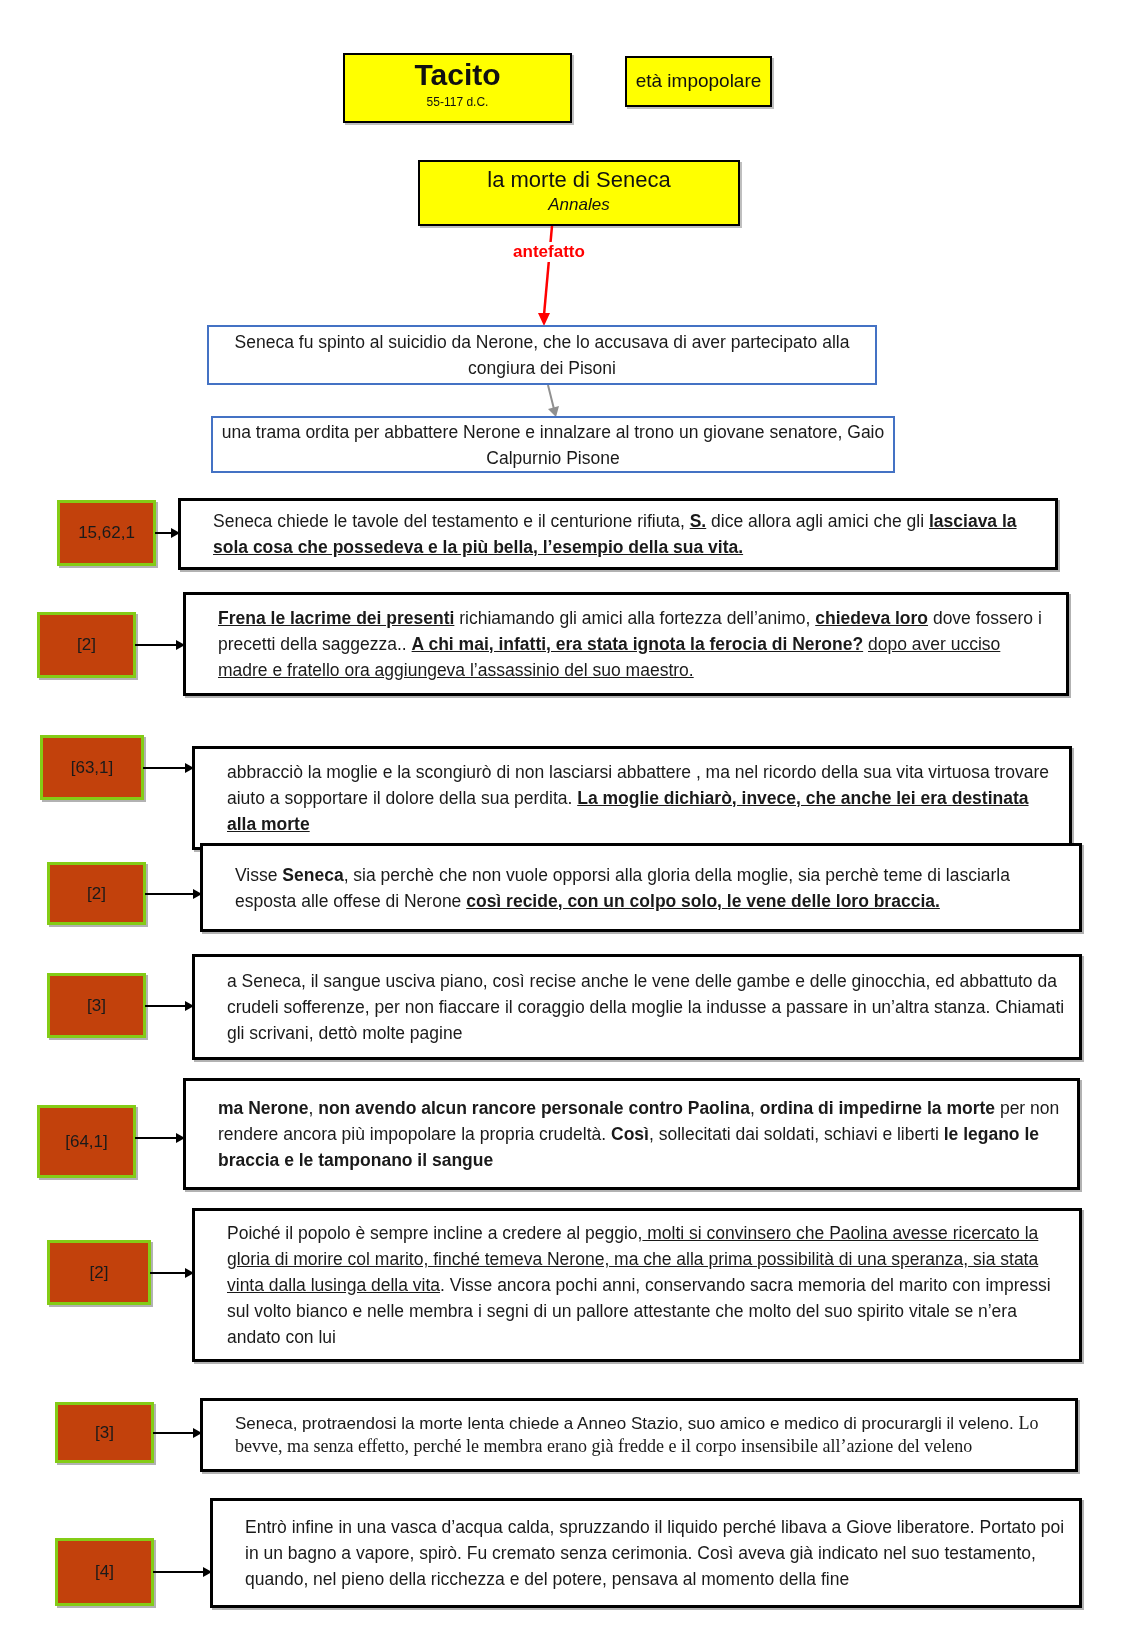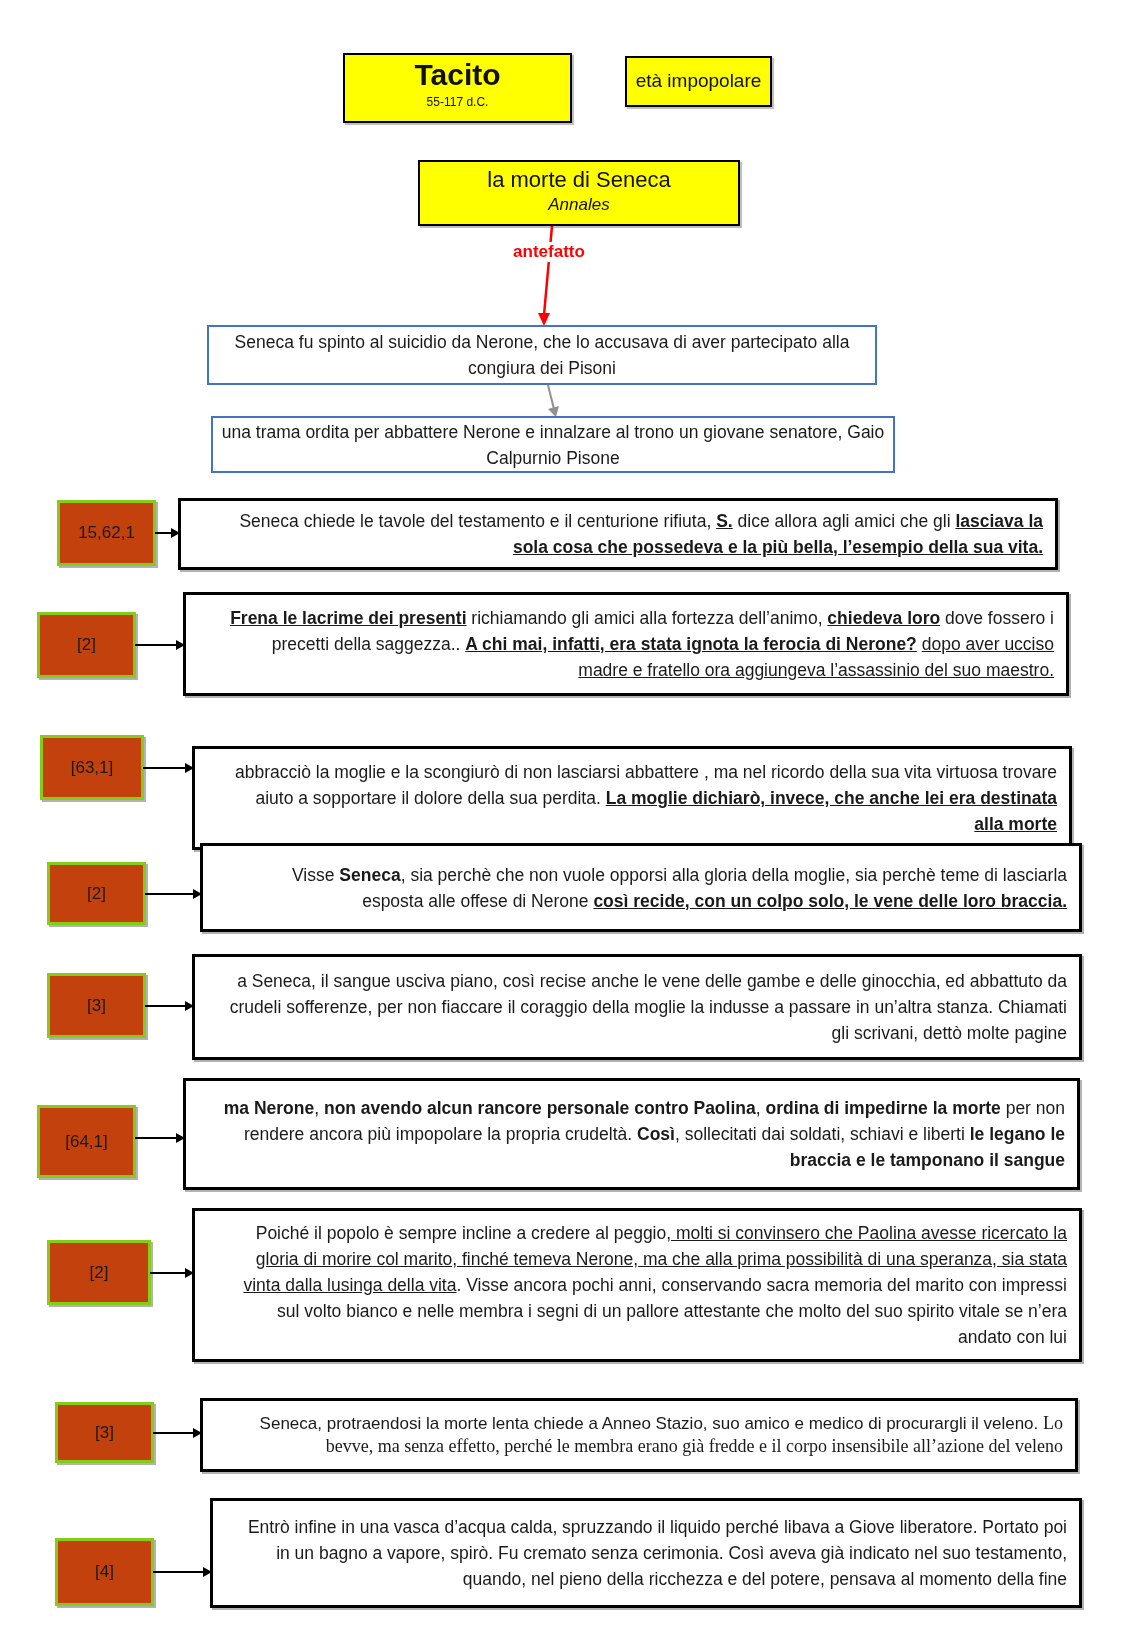--- a/index.html
+++ b/index.html
@@ -35,21 +35,21 @@
   #intro1{left:207px;top:325px;width:670px;height:60px;}
   #intro2{left:211px;top:416px;width:684px;height:57px;}
   
   .row-label{
     position:absolute;border:3px solid #84cc16;box-sizing:border-box;background:#c2410c;
     display:flex;align-items:center;justify-content:center;font-size:17px;color:#1a1a1a;
     box-shadow:2px 2px 0 rgba(0,0,0,0.3);
   }
   .row-box{
     position:absolute;border:3px solid #000;box-sizing:border-box;background:#fff;
-    display:flex;align-items:center;justify-content:center;text-align:right;
+    display:flex;align-items:center;justify-content:center;text-align:left;
     box-shadow:2px 2px 0 rgba(0,0,0,0.3);
     padding-left:20px;
   }
   .row-box p{margin:0;font-size:17.5px;line-height:26px;color:#1a1a1a;padding:0 12px;}
   .row-box p.tight{font-size:17px;line-height:23px;}
   .seg-b{font-weight:bold;}
   .seg-u{text-decoration:underline;}
   .seg-bu{font-weight:bold;text-decoration:underline;}
   .seg-serif{font-family:"Liberation Serif",serif;font-size:18px;}
   .row-arrow{position:absolute;height:0;border-top:2px solid #000;}

